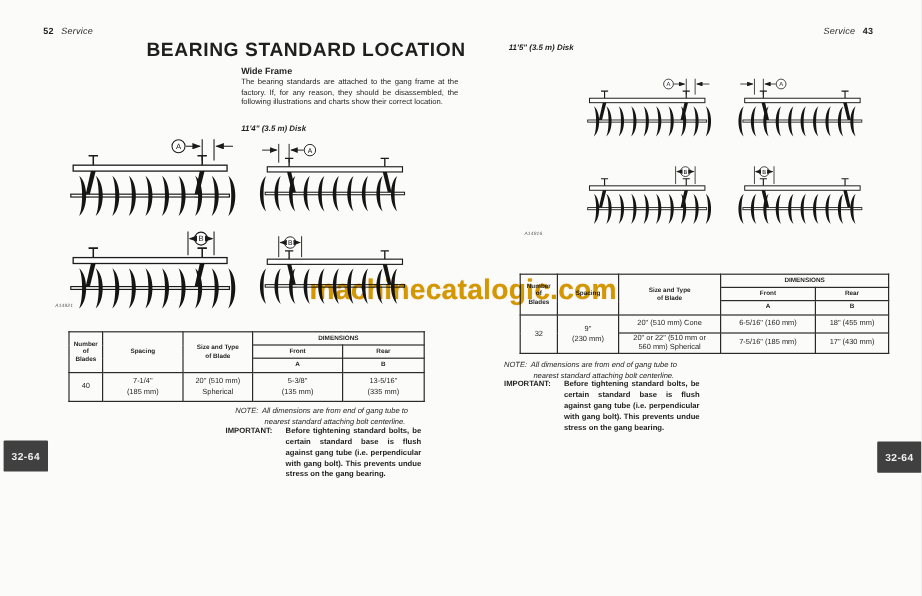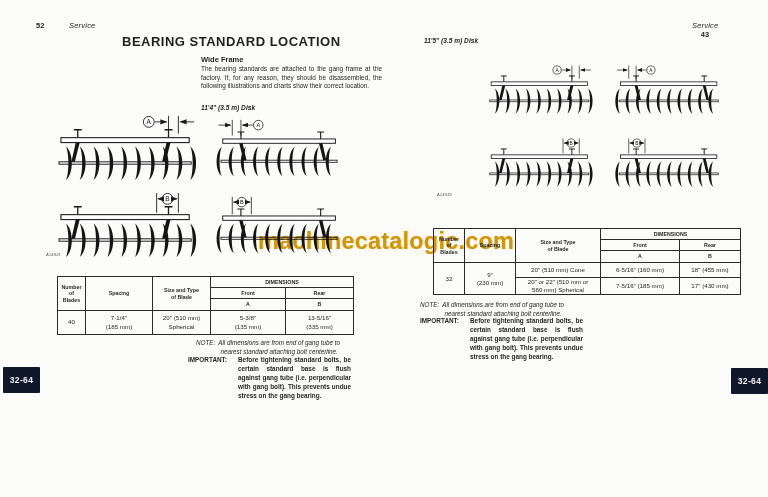--- a/index.html
+++ b/index.html
@@ -2,43 +2,43 @@
 <html><head>
 <meta charset="utf-8">
 <style>
   html,body{margin:0;padding:0;background:#e8e8e8;}
   #stage{position:relative;width:768px;height:497px;background:#fbfbf9;overflow:hidden;
          font-family:"Liberation Sans",sans-serif;color:#1f1f1f;}
   .abs{position:absolute;}
   
   .pg-hdr{font-size:7.5px;letter-spacing:.2px;}
   .pg-hdr .num{font-weight:700;}
-  .pg-hdr .lbl{font-style:italic;margin:0 22px;}
-  .title{font-weight:700;font-size:13px;letter-spacing:.5px;}
+  .pg-hdr .lbl{font-style:italic;margin:0 4px;}
+  .title{font-weight:700;font-size:16px;letter-spacing:.5px;}
   .subtitle{font-weight:700;font-size:7.5px;}
   .intro{font-size:6.4px;line-height:1.33;text-align:justify;width:181px;margin:0;}
   .fig-label{font-size:6.6px;font-weight:700;font-style:italic;}
   .fig-code{font-size:4px;font-style:italic;color:#5a5a5a;letter-spacing:.2px;}
   
   table.spec{border-collapse:collapse;table-layout:fixed;background:#fbfbf9;}
   table.spec th,table.spec td{border:1px solid #2b2b2b;padding:0 2px;text-align:center;
       vertical-align:middle;white-space:pre-line;overflow:hidden;}
   table.spec th{font-size:5.3px;font-weight:700;line-height:1.25;}
   table.spec td{font-size:6.2px;line-height:1.3;}
   tr.hr1{height:11px}tr.hr2{height:11px}tr.hr3{height:12px}
   tr.bodyL{height:24px}tr.bodyR{height:15px}
   
   .note{display:flex;gap:3px;font-style:italic;font-size:6.3px;line-height:1.35;}
   .note .nlab{font-weight:400;flex:none;}
   .note .ntxt{white-space:pre-line;text-align:center;}
   .imp{display:flex;gap:4px;font-weight:700;font-size:6.4px;line-height:1.4;}
   .imp .ilab{flex:none;width:46px;}
   .imp .itxt{width:113px;text-align:justify;}
   
-  .tab{width:37px;height:26px;background:#0f172a;color:#f2f2f2;font-weight:700;font-size:8.5px;
+  .tab{width:37px;height:26px;background:#404040;color:#f2f2f2;font-weight:700;font-size:8.5px;
        display:flex;align-items:center;justify-content:center;letter-spacing:.4px;border-radius:1px;}
   
   svg.gang{display:block;}
   .co line{stroke:#1b1b1b;stroke-width:.9;}
   .co circle{fill:#fff;stroke:#1b1b1b;stroke-width:.9;}
   .co text{fill:#111;font-size:6.5px;font-weight:400;text-anchor:middle;
            font-family:"Liberation Sans",sans-serif;}
   
   .watermark{font-weight:700;font-size:23.5px;letter-spacing:.2px;color:#d79a00;
      mix-blend-mode:multiply;text-shadow:0 0 1px rgba(200,110,0,.45);white-space:nowrap;}

